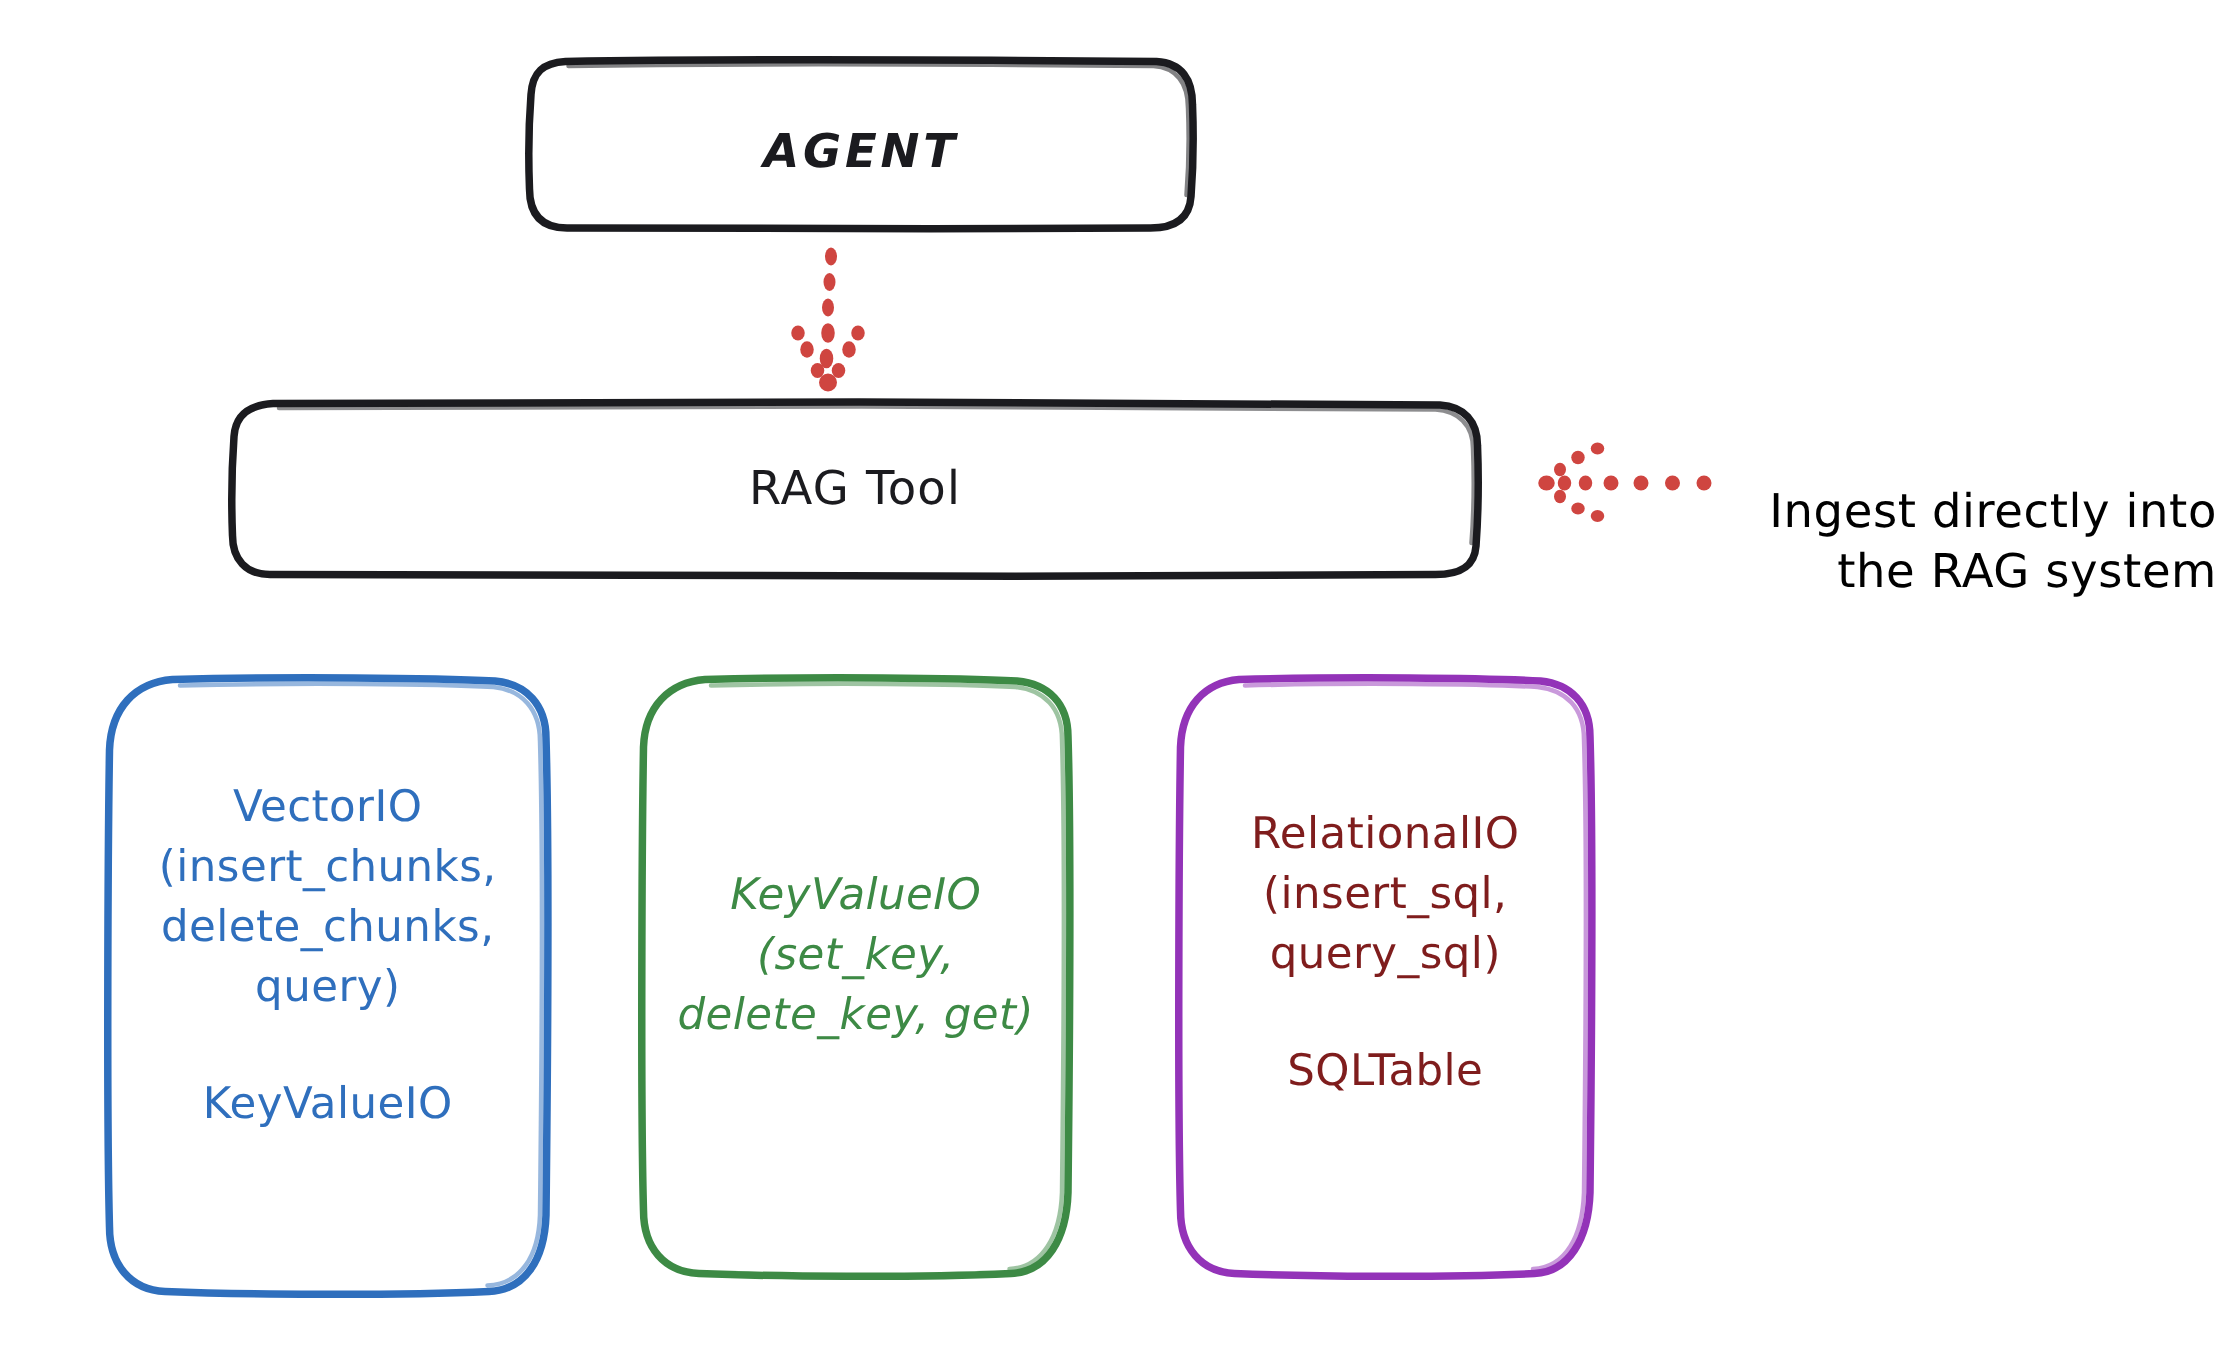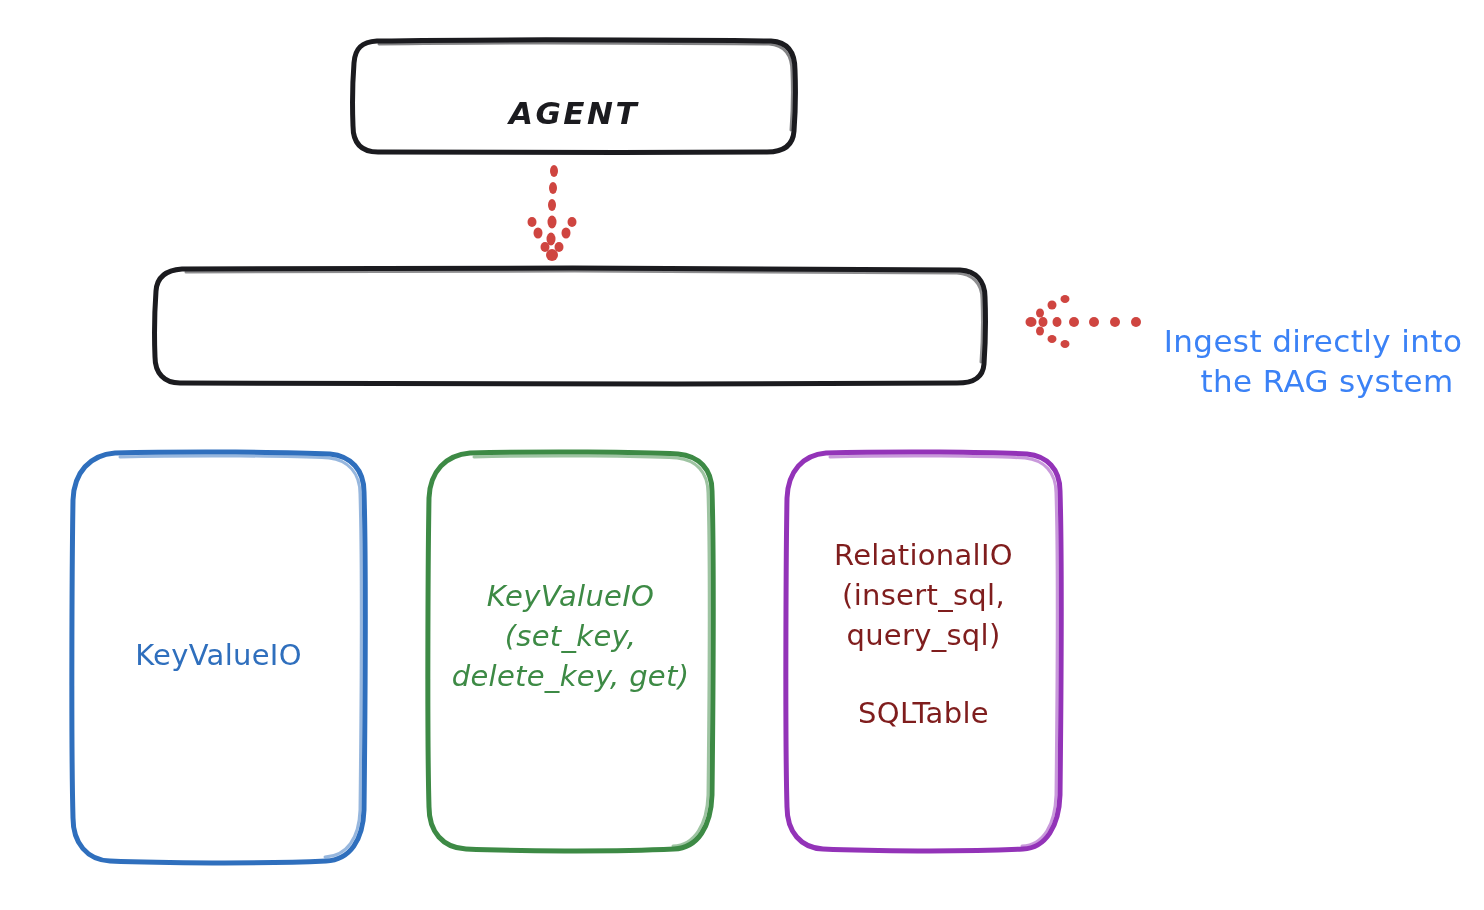--- a/index.html
+++ b/index.html
@@ -35,21 +35,21 @@
     flex-direction: column;
     align-items: center;
     justify-content: center;
     text-align: center;
     background: transparent;
   }
 
   
   #agent-node {
     left: 353px;
-    top: 56px;
+    top: 44px;
     width: 442px;
     height: 113px;
   }
   #ragtool-node {
     left: 155px;
     top: 268px;
     width: 830px;
     height: 115px;
   }
   .label-black {
@@ -119,25 +119,25 @@
   #vector-node .node-body { transform: translateY(-22px); }
   #keyvalue-node .node-body { transform: translateY(-16px); font-style: italic; }
   #relational-node .node-body { transform: translateY(-18px); }
 
   
   #ingest-annotation {
     position: absolute;
     left: 1148px;
     top: 281px;
     width: 330px;
-    color: #3b82f6;
+    color: #000000;
     font-size: 31px;
     line-height: 40px;
     font-weight: 500;
-    text-align: center;
+    text-align: right;
     white-space: pre-line;
     letter-spacing: 0.4px;
   }
   #ingest-annotation .l2 { display: block; padding-left: 28px; }
 </style>
 </head>
 <body>
 
 <div id="canvas">
 
@@ -217,23 +217,30 @@
                C 785 737, 786 556, 787 498 C 788 471, 803 455, 826 453 Z" fill="none" stroke="#9333b8" stroke-width="5" stroke-linecap="round" stroke-linejoin="round"></path>
       <path d="M830 457 C 904 455, 988 456, 1025 458 C 1044 460, 1056 472, 1056 493
                C 1058 558, 1057 707, 1056 795 C 1055 824, 1044 845, 1022 846" fill="none" stroke="#9333b8" stroke-width="3" stroke-linecap="round" opacity="0.5"></path>
     </g>
   </svg>
 
   <div class="node" id="agent-node">
     <div class="label-black" id="agent-label">AGENT</div>
   </div>
 
+  <div class="node" id="ragtool-node">
+    <div class="label-black" id="ragtool-label">RAG Tool</div>
+  </div>
 
   <div class="node" id="vector-node">
     <div class="node-body">
+      <div class="api-text">VectorIO
+(insert_chunks,
+delete_chunks,
+query)</div>
       <div class="index-text">KeyValueIO</div>
     </div>
   </div>
 
   <div class="node" id="keyvalue-node">
     <div class="node-body">
       <div class="api-text">KeyValueIO
 (set_key,
 delete_key, get)</div>
     </div>

